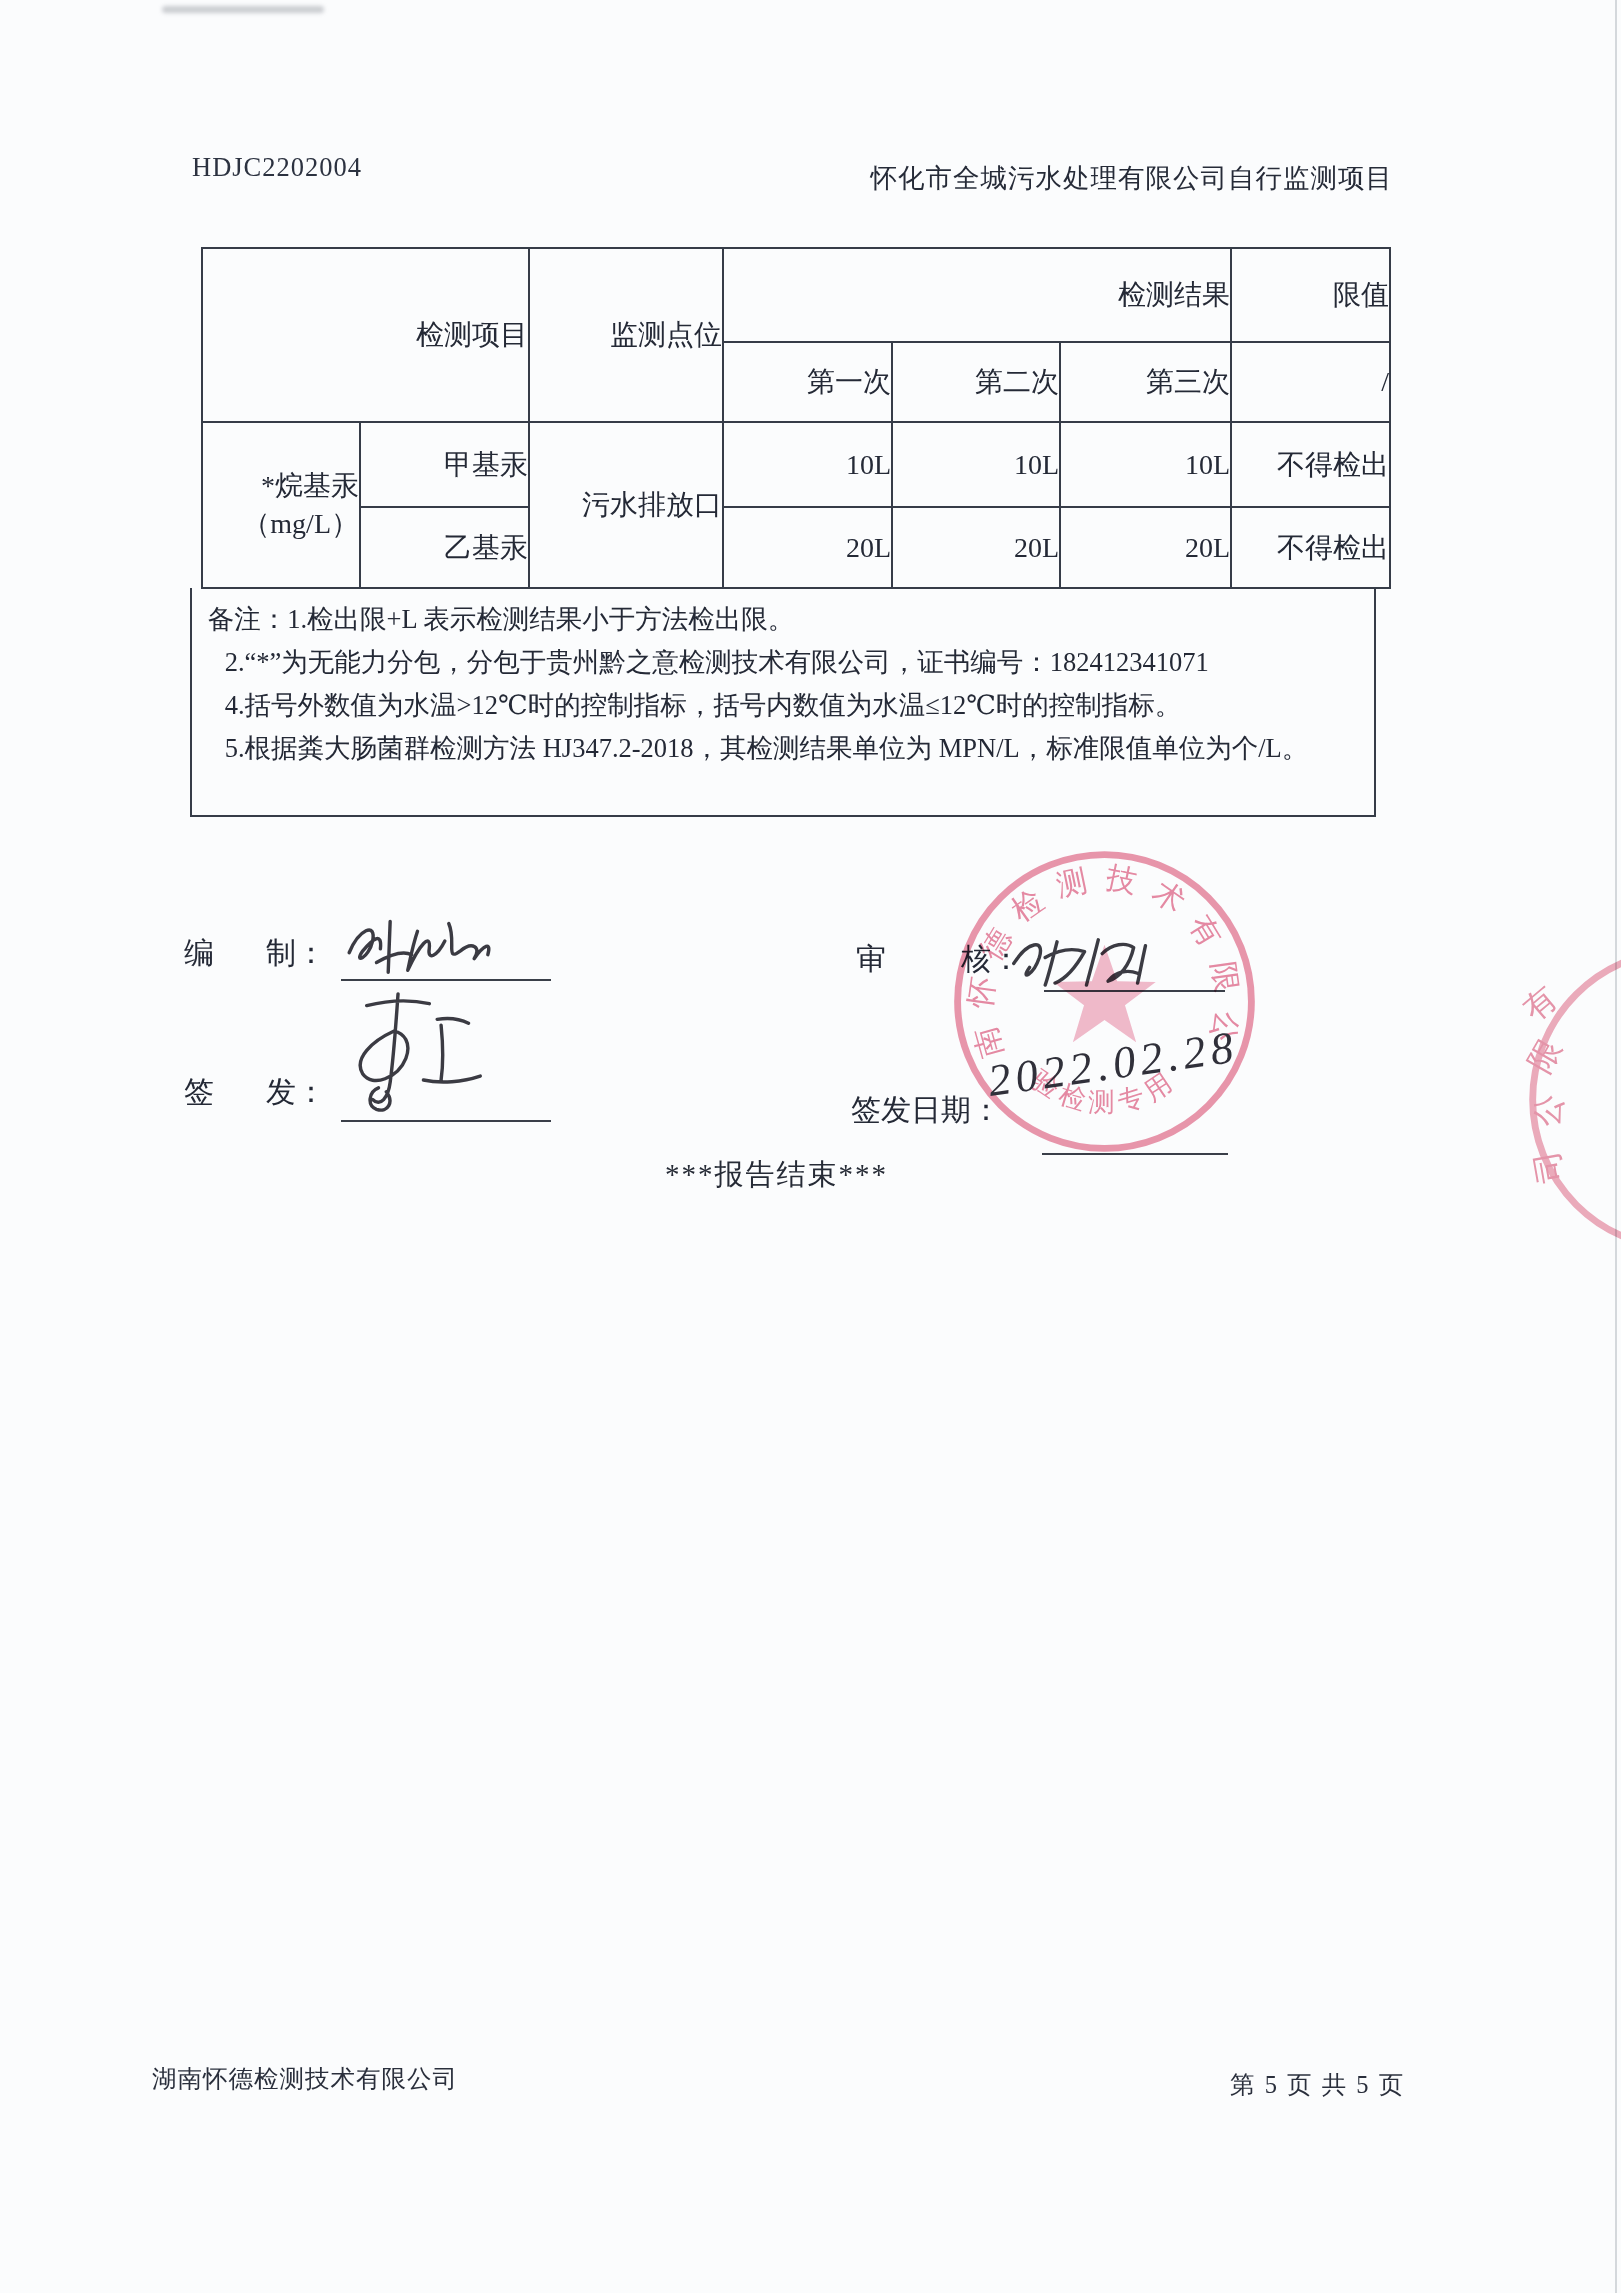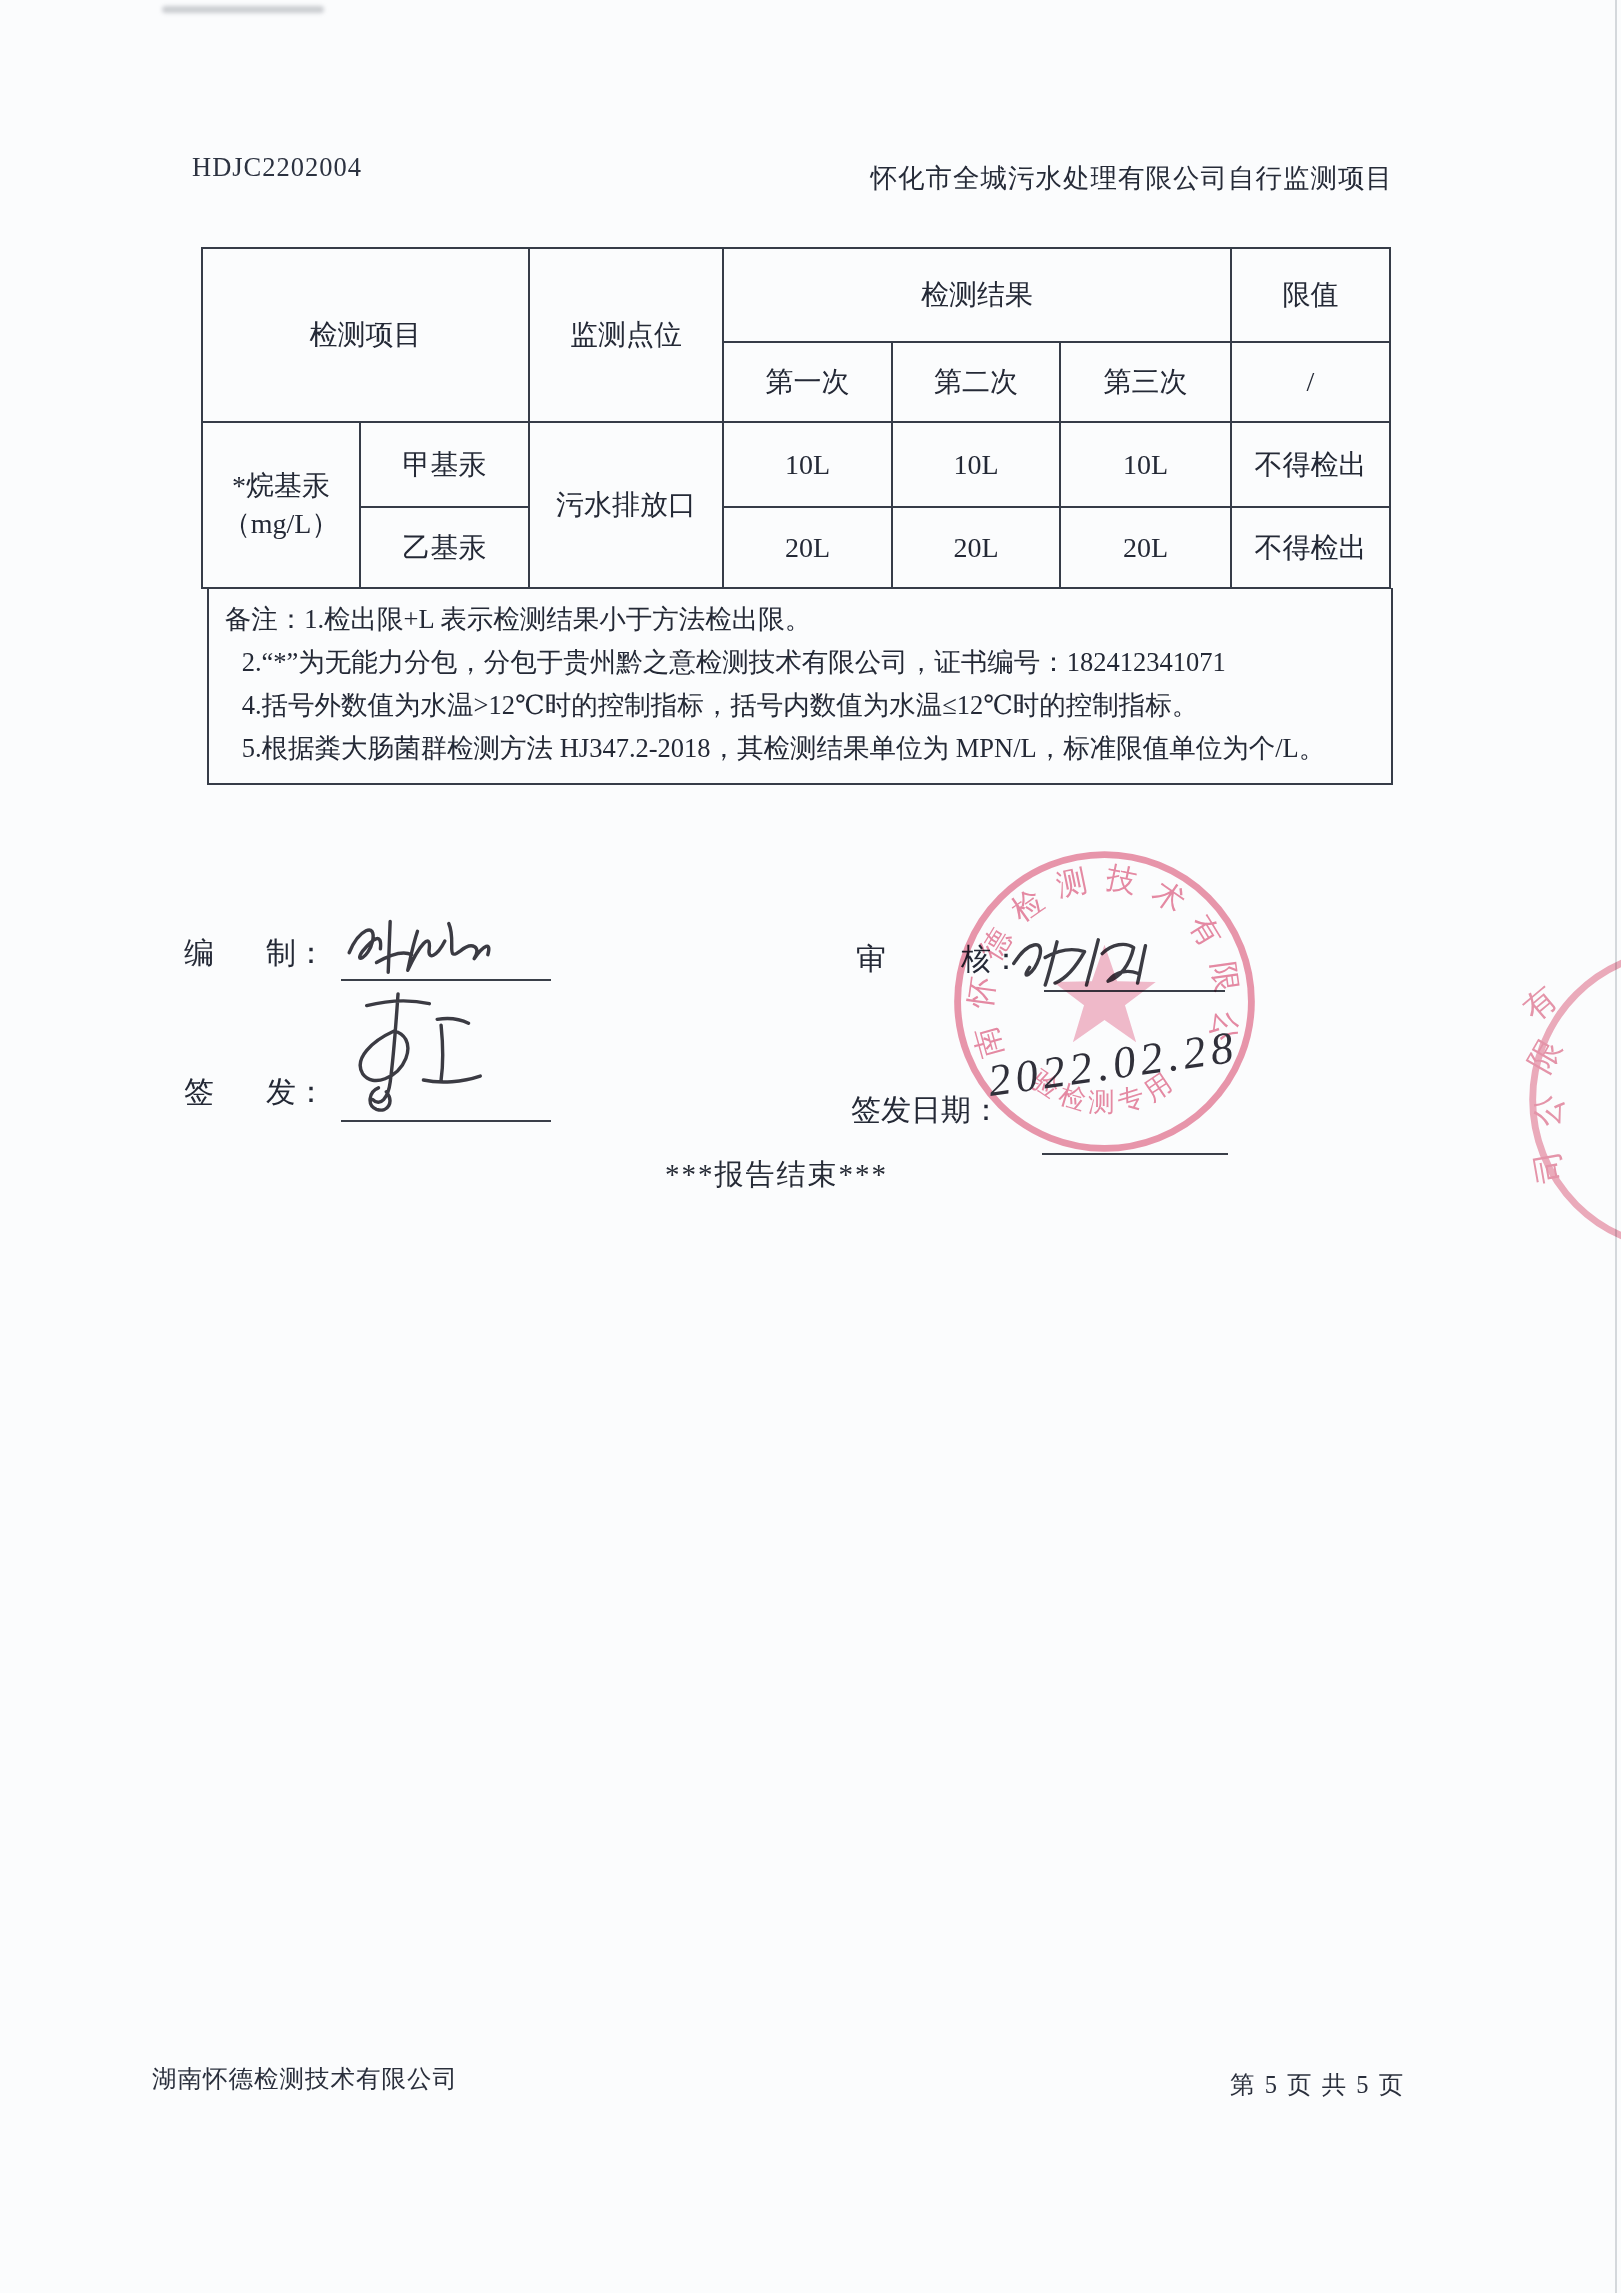--- a/index.html
+++ b/index.html
@@ -15,27 +15,27 @@
   
   .doc-number{left:192px;top:152px;font-size:26.5px;letter-spacing:1px;color:#2c3240;}
   .header-right{right:228px;top:160px;font-size:26.5px;letter-spacing:1px;color:#262b38;}
 
   
   #results-table{
     position:absolute;left:201px;top:247px;width:1186px;
     border-collapse:collapse;table-layout:fixed;
   }
   #results-table td{
-    border:2px solid #363c48;text-align:center;vertical-align:middle;
+    border:2px solid #363c48;text-align:right;vertical-align:middle;
     font-size:28px;color:#242936;white-space:nowrap;padding:0;
   }
   .val{font-size:26.5px;font-family:Liberation Serif, serif;}
   
   #notes-box{
-    left:207px;top:588px;width:1186px;height:197px;
+    left:190px;top:588px;width:1186px;height:229px;
     border:2px solid #363c48;border-top:none;box-sizing:border-box;
     padding:9.8px 13.7px 0 15.7px;font-size:26.5px;line-height:43px;color:#242936;
   }
   #notes-box .note-line{white-space:nowrap;}
   #notes-box .indent{margin-left:17px;}
 
   
   .sig-label{font-size:30px;color:#242936;display:flex;justify-content:space-between;}
   .sig-line{height:2px;background:#3a3f49;}
   .ink{stroke:#2a2a33;stroke-width:3.5;fill:none;stroke-linecap:round;stroke-linejoin:round;opacity:.92;}

